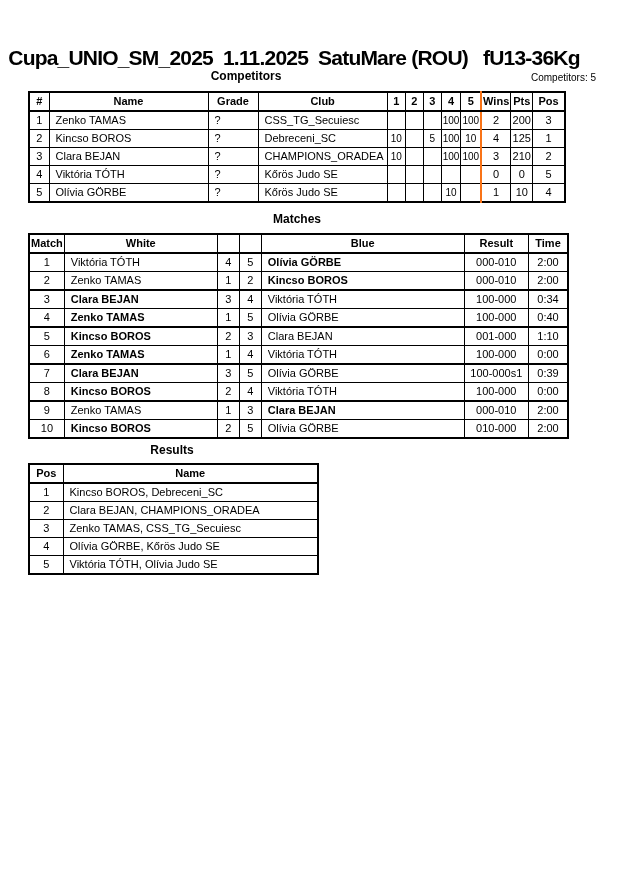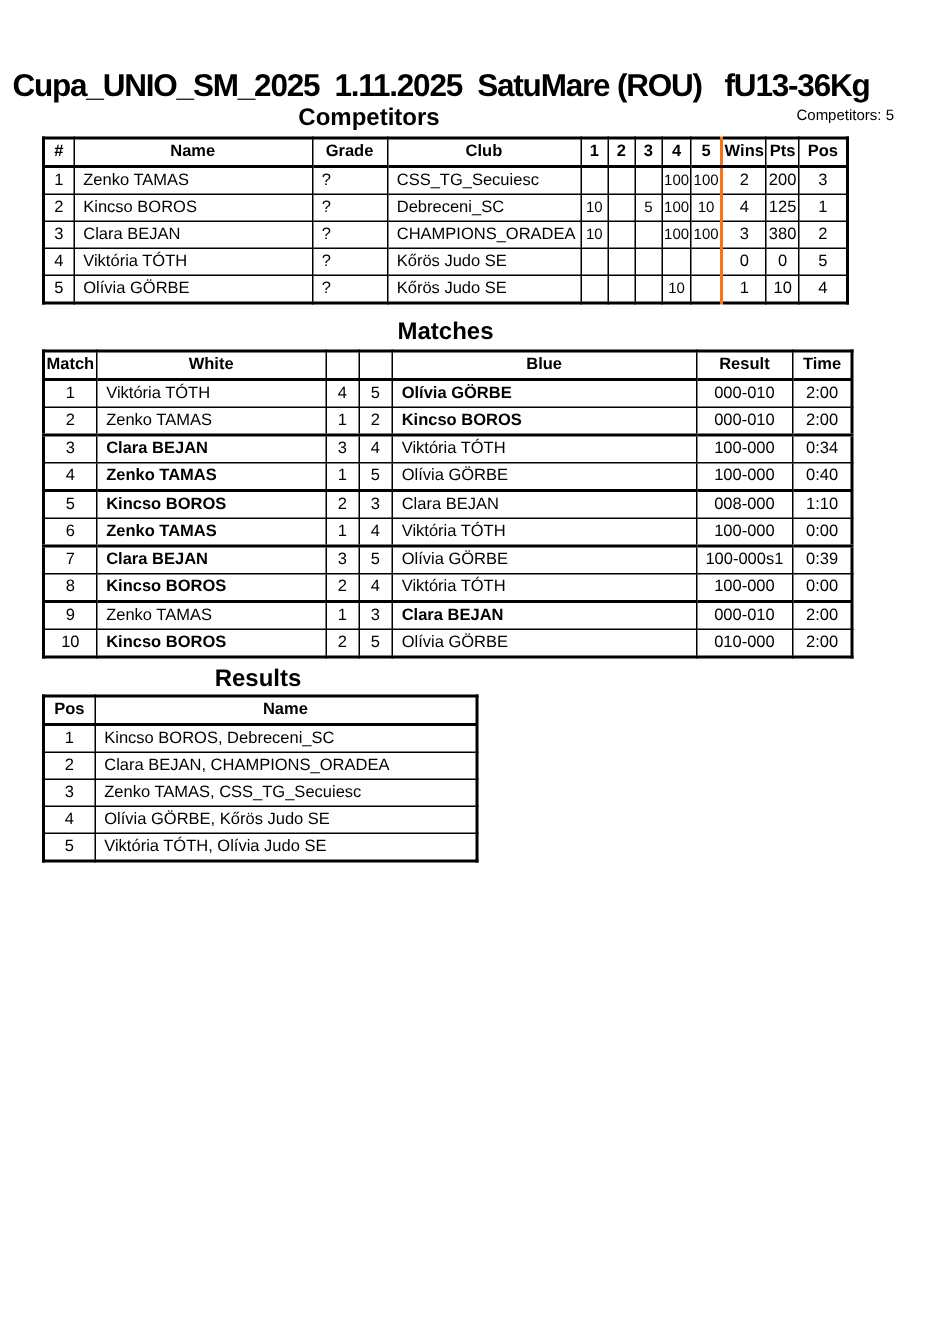--- a/index.html
+++ b/index.html
@@ -15,21 +15,21 @@
 
   .page-title {
     top: 46px; left: 0; width: 588px;
     text-align: center;
     font-size: 21px; font-weight: bold;
     letter-spacing: -0.8px;
     white-space: pre;
     line-height: 1.1;
   }
   .section-heading {
-    font-size: 16px; font-weight: bold;
+    font-size: 12px; font-weight: bold;
     text-align: center; width: 200px; line-height: 1.1;
   }
   .competitors-heading { top: 70px; left: 146px; }
   .matches-heading    { top: 213px; left: 197px; }
   .results-heading    { top: 444px; left: 72px; }
   .competitors-count {
     top: 72px; left: 396px; width: 200px;
     text-align: right; font-size: 10px; line-height: 1.1;
   }
 
@@ -139,21 +139,21 @@
         <td class="c-center">3</td>
         <td class="c-left">Clara BEJAN</td>
         <td class="c-left">?</td>
         <td class="c-left">CHAMPIONS_ORADEA</td>
         <td class="c-center score-cell">10</td>
         <td class="c-center score-cell"></td>
         <td class="c-center score-cell"></td>
         <td class="c-center score-cell">100</td>
         <td class="c-center score-cell">100</td>
         <td class="c-center grp">3</td>
-        <td class="c-center">380</td>
+        <td class="c-center">210</td>
         <td class="c-center">2</td>
       </tr>
       <tr>
         <td class="c-center">4</td>
         <td class="c-left">Viktória TÓTH</td>
         <td class="c-left">?</td>
         <td class="c-left">Kőrös Judo SE</td>
         <td class="c-center score-cell"></td>
         <td class="c-center score-cell"></td>
         <td class="c-center score-cell"></td>
@@ -239,21 +239,21 @@
         <td class="c-left">Olívia GÖRBE</td>
         <td class="c-center">100-000</td>
         <td class="c-center">0:40</td>
       </tr>
       <tr>
         <td class="c-center">5</td>
         <td class="c-left winner">Kincso BOROS</td>
         <td class="c-center">2</td>
         <td class="c-center">3</td>
         <td class="c-left">Clara BEJAN</td>
-        <td class="c-center">008-000</td>
+        <td class="c-center">001-000</td>
         <td class="c-center">1:10</td>
       </tr>
       <tr>
         <td class="c-center">6</td>
         <td class="c-left winner">Zenko TAMAS</td>
         <td class="c-center">1</td>
         <td class="c-center">4</td>
         <td class="c-left">Viktória TÓTH</td>
         <td class="c-center">100-000</td>
         <td class="c-center">0:00</td>

